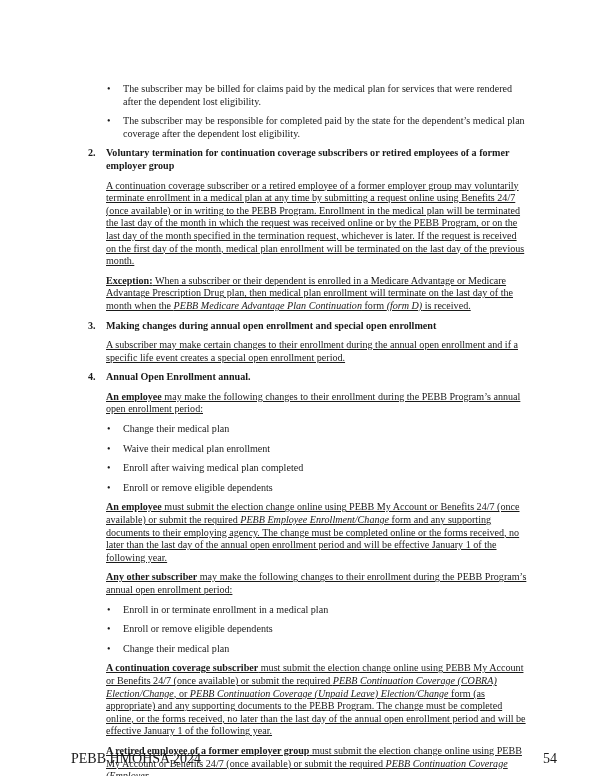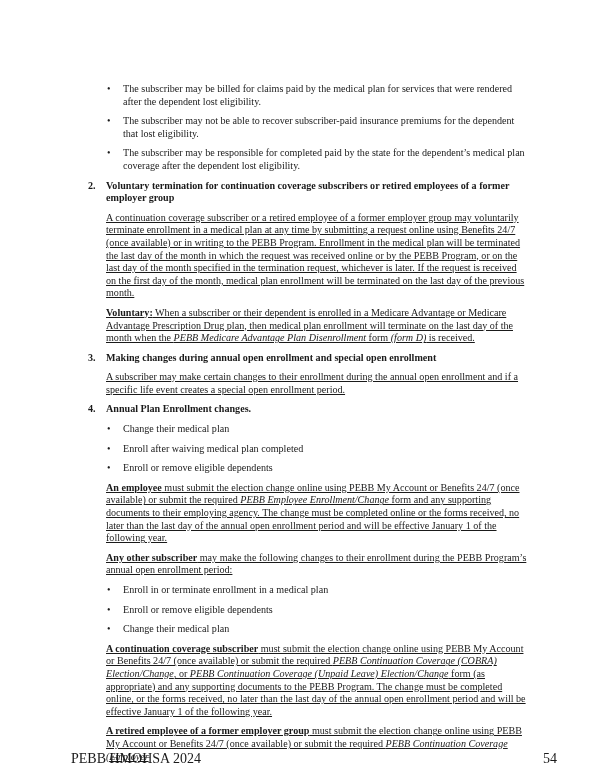--- a/index.html
+++ b/index.html
@@ -20,43 +20,46 @@
   .footer.left { left: 71px; }
   .footer.right { right: 71px; }
 </style>
 </head>
 <body>
 
 <div class="page">
   <div class="content">
 
     <p class="bul">The subscriber may be billed for claims paid by the medical plan for services that were rendered after the dependent lost eligibility.</p>
-    <p class="bul">The subscriber may not be able to recover subscriber-paid insurance premiums for the dependent that lost eligibility.</p>
     <p class="bul">The subscriber may be responsible for completed paid by the state for the dependent’s medical plan coverage after the dependent lost eligibility.</p>
 
     <p class="num">
       <span class="n">2.</span>
       <span>Voluntary termination for continuation coverage subscribers or retired employees of a former employer group</span>
     </p>
     <p class="para">A continuation coverage subscriber or a retired employee of a former employer group may voluntarily terminate enrollment in a medical plan at any time by submitting a request online using Benefits 24/7 (once available) or in writing to the PEBB Program. Enrollment in the medical plan will be terminated the last day of the month in which the request was received online or by the PEBB Program, or on the last day of the month specified in the termination request, whichever is later. If the request is received on the first day of the month, medical plan enrollment will be terminated on the last day of the previous month.</p>
     <p class="para">
-      <b>Voluntary:</b><span> When a subscriber or their dependent is enrolled in a Medicare Advantage or Medicare Advantage Prescription Drug plan, then medical plan enrollment will terminate on the last day of the month when the </span><i>PEBB Medicare Advantage Plan Disenrollment</i><span> form </span><i>(form D)</i><span> is received.</span>
+      <b>Exception:</b><span> When a subscriber or their dependent is enrolled in a Medicare Advantage or Medicare Advantage Prescription Drug plan, then medical plan enrollment will terminate on the last day of the month when the </span><i>PEBB Medicare Advantage Plan Continuation</i><span> form </span><i>(form D)</i><span> is received.</span>
     </p>
 
     <p class="num">
       <span class="n">3.</span>
       <span>Making changes during annual open enrollment and special open enrollment</span>
     </p>
     <p class="para">A subscriber may make certain changes to their enrollment during the annual open enrollment and if a specific life event creates a special open enrollment period.</p>
 
     <p class="num">
       <span class="n">4.</span>
-      <span>Annual Plan Enrollment changes.</span>
+      <span>Annual Open Enrollment annual.</span>
+    </p>
+    <p class="para">
+      <b>An employee</b><span> may make the following changes to their enrollment during the PEBB Program’s annual open enrollment period:</span>
     </p>
     <p class="bul">Change their medical plan</p>
+    <p class="bul">Waive their medical plan enrollment</p>
     <p class="bul">Enroll after waiving medical plan completed</p>
     <p class="bul">Enroll or remove eligible dependents</p>
 
     <p class="para">
       <b>An employee</b><span> must submit the election change online using PEBB My Account or Benefits 24/7 (once available) or submit the required </span><i>PEBB Employee Enrollment/Change</i><span> form and any supporting documents to their employing agency. The change must be completed online or the forms received, no later than the last day of the annual open enrollment period and will be effective January 1 of the following year.</span>
     </p>
 
     <p class="para">
       <b>Any other subscriber</b><span> may make the following changes to their enrollment during the PEBB Program’s annual open enrollment period:</span>
     </p>

